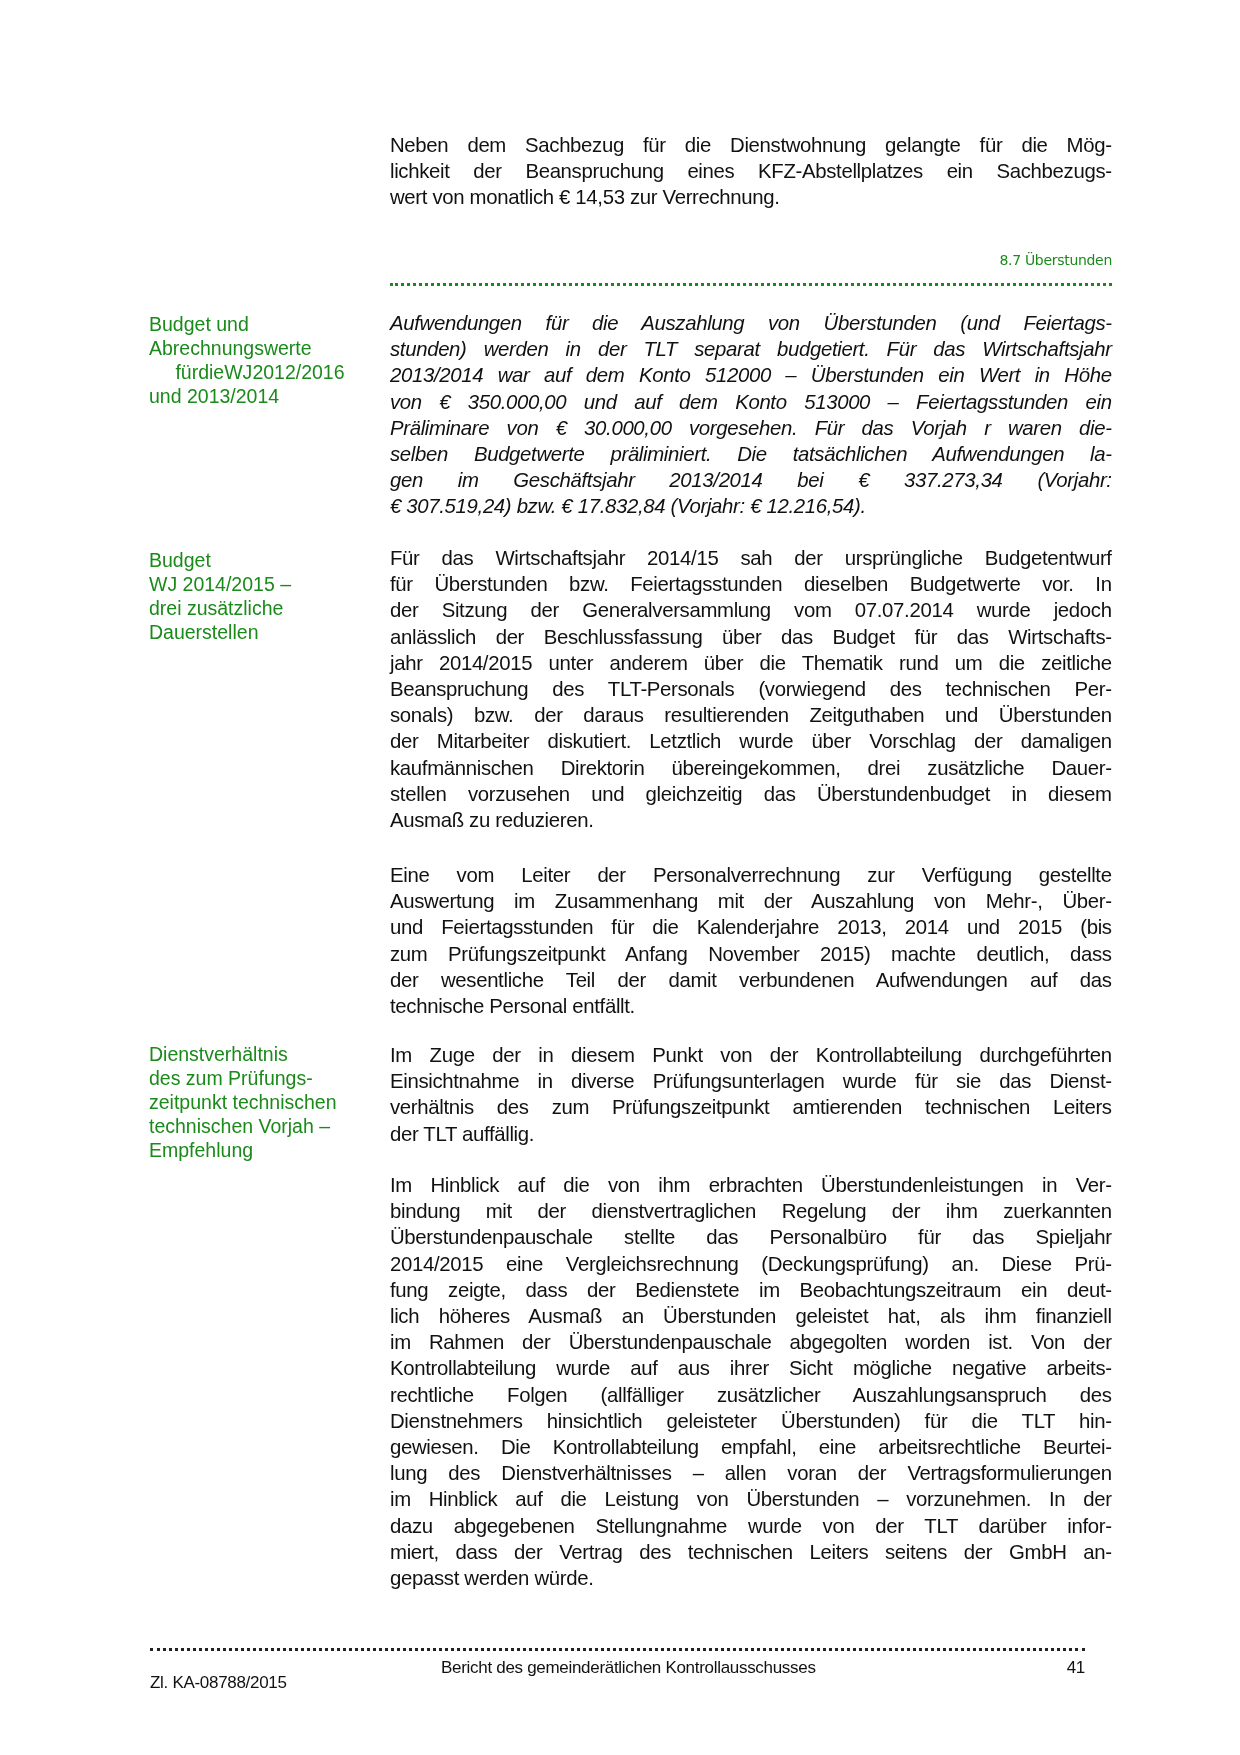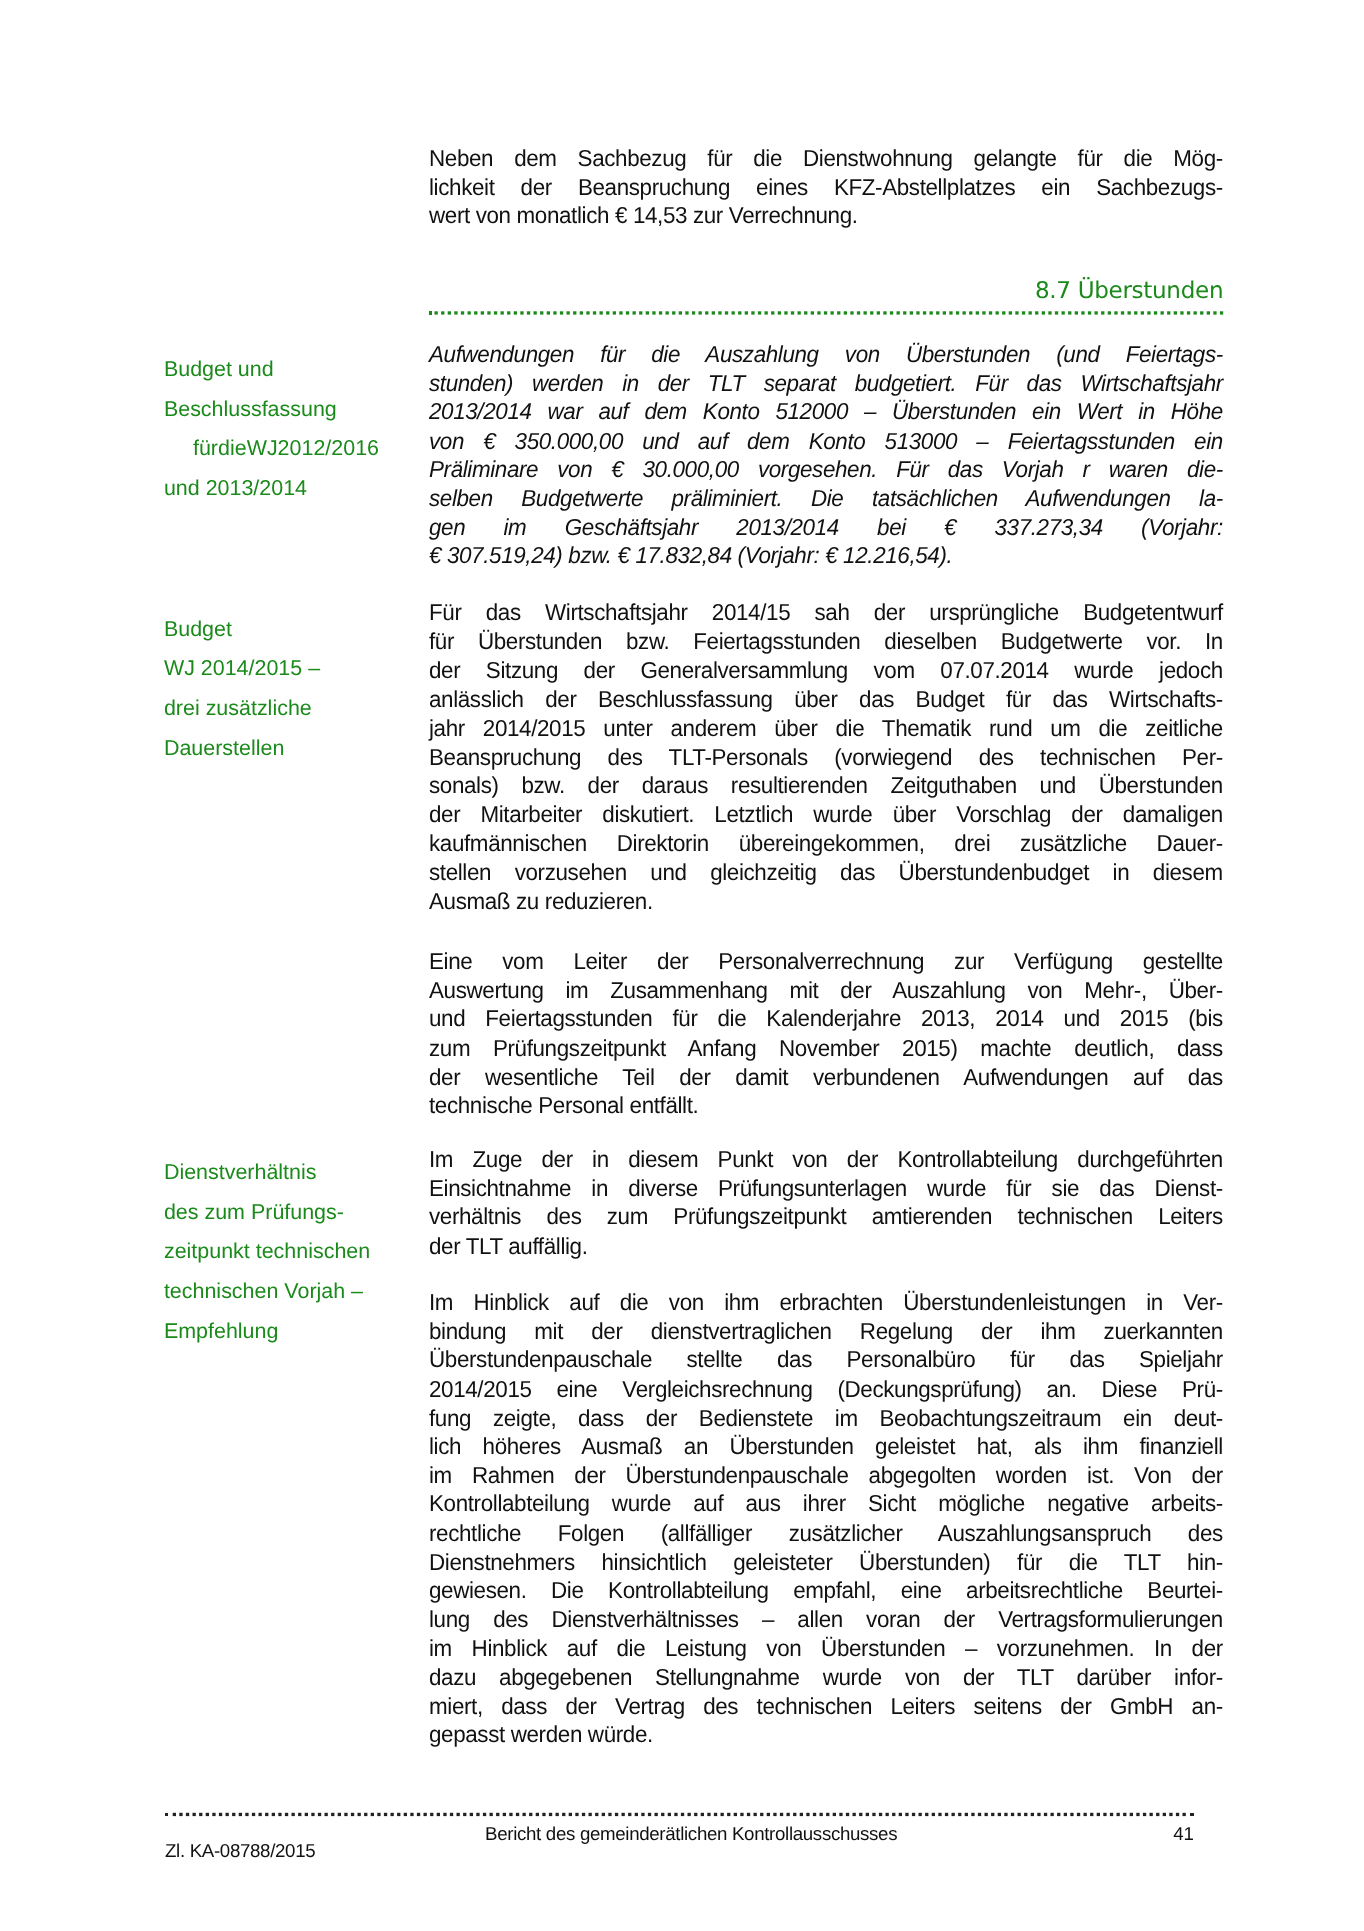--- a/index.html
+++ b/index.html
@@ -47,21 +47,21 @@
       hyphens: manual;
     }
     .heading {
       position: absolute;
       left: 390px;
       width: 722px;
       top: 252px;
       text-align: right;
       color: #1a8a1a;
       font-family: "DejaVu Sans", sans-serif;
-      font-size: 21px;
+      font-size: 14px;
       letter-spacing: -0.3px;
       padding-bottom: 4px;
     }
     .heading-rule {
       position: absolute;
       left: 390px;
       width: 722px;
       top: 283px;
       height: 0;
       border-top: 3px dotted #1a8a1a;
@@ -83,21 +83,21 @@
       letter-spacing: -0.3px;
     }
     .footer .left { position: absolute; left: 0; margin-top: 15px; }
     .footer .center { position: absolute; left: 291px; }
     .footer .right { position: absolute; right: 0; }
     .side-label {
       position: absolute;
       left: 0;
       width: 226px;
     }
-    .side-label .line { display: block; white-space: nowrap; margin-top: 12px; }
+    .side-label .line { display: block; white-space: nowrap; }
     .side-label .line.justify {
       display: flex;
       justify-content: center;
       width: 222px;
     }
   </style>
 </head>
 <body>
 
 <div class="page">
@@ -109,21 +109,21 @@
       <span class="ln" style="display: inline-block; white-space: pre;">wert von monatlich € 14,53 zur Verrechnung.</span>
     </div>
   </div>
 
   <div class="heading">8.7  Überstunden</div>
   <div class="heading-rule"></div>
 
   <div class="side-col" style="top:312px;">
     <div class="side-label">
       <span class="line">Budget und</span>
-      <span class="line">Beschlussfassung</span>
+      <span class="line">Abrechnungswerte</span>
       <span class="line justify">
           <span>für</span>
           <span>die</span>
           <span>WJ</span>
           <span>2012/2016</span>
         </span>
       <span class="line">und 2013/2014</span>
     </div>
   </div>
 

